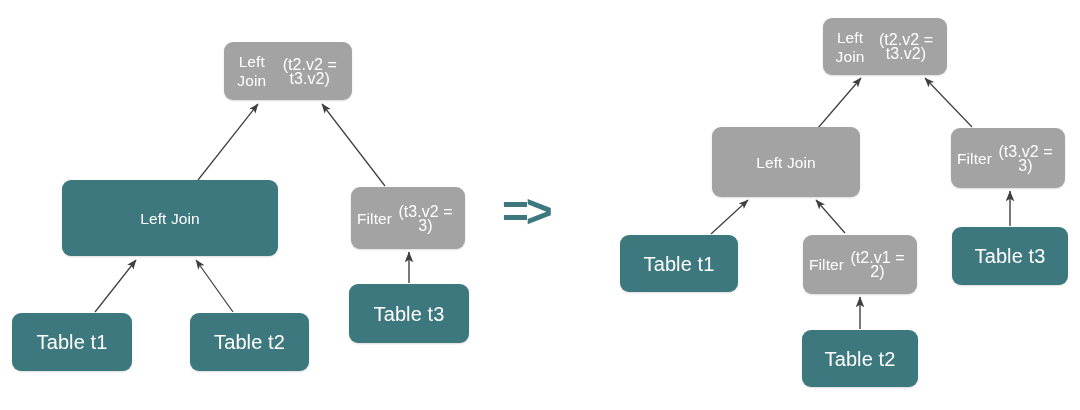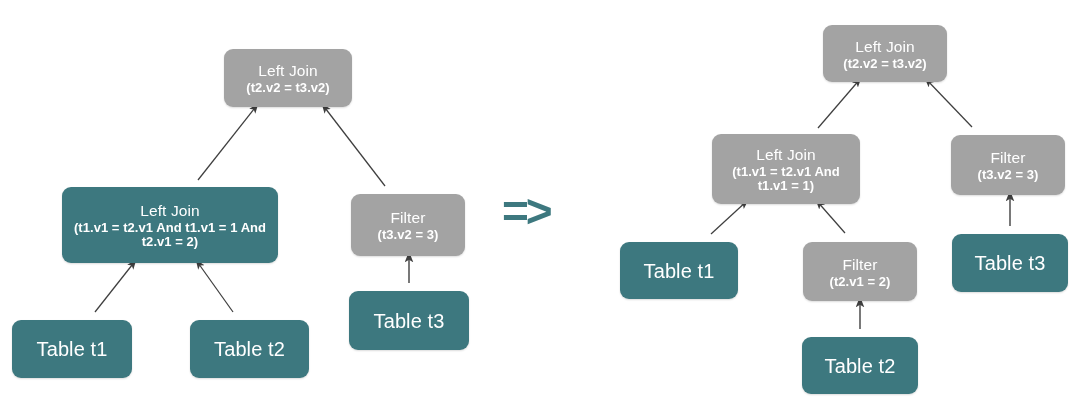--- a/index.html
+++ b/index.html
@@ -25,42 +25,41 @@
     top: 0;
     width: 1080px;
     height: 410px;
     pointer-events: none;
   }
   .node {
     position: absolute;
     box-sizing: border-box;
     border-radius: 9px;
     display: flex;
-    flex-direction: column;
+    align-items: center;
     justify-content: center;
     text-align: center;
     color: #ffffff;
     padding: 2px 6px;
     box-shadow: 0 1px 2px rgba(0,0,0,0.14);
     z-index: 2;
-    margin-top: 7px;
   }
   .node.teal  { background: #3d787f; }
   .node.gray  { background: #a3a3a3; }
 
   .node .title {
     font-size: 15.5px;
     line-height: 19px;
     font-weight: 400;
     letter-spacing: 0.1px;
   }
   .node .sub {
-    font-size: 13px;
+    font-size: 16px;
     line-height: 14px;
-    font-weight: 700;
+    font-weight: 400;
     letter-spacing: 0.05px;
     margin-top: 1px;
     white-space: pre-line;
   }
   .node.leaf .title {
     font-size: 20px;
     line-height: 20px;
   }
 
   .arrow-symbol {
@@ -101,22 +100,20 @@
     <line x1="1010" y1="226" x2="1010" y2="191" stroke="#3f3f3f" stroke-width="1.4" marker-end="url(#ah)"></line>
   </svg>
 
   <div class="node gray" style="left:224px; top:42px; width:128px; height:58px;">
     <div class="title">Left Join</div>
     <div class="sub">(t2.v2 = t3.v2)</div>
   </div>
 
   <div class="node teal" style="left:62px; top:180px; width:216px; height:76px;">
     <div class="title">Left Join</div>
-    <div class="sub">(t1.v1 = t2.v1 And t1.v1 = 1 And
-t2.v1 = 2)</div>
   </div>
 
   <div class="node gray" style="left:351px; top:187px; width:114px; height:62px;">
     <div class="title">Filter</div>
     <div class="sub">(t3.v2 = 3)</div>
   </div>
 
   <div class="node teal leaf" style="left:12px; top:313px; width:120px; height:58px;">
     <div class="title">Table t1</div>
   </div>
@@ -131,22 +128,20 @@
 
   <div class="arrow-symbol" style="left:502px; top:188px;">=&gt;</div>
 
   <div class="node gray" style="left:823px; top:18px; width:124px; height:57px;">
     <div class="title">Left Join</div>
     <div class="sub">(t2.v2 = t3.v2)</div>
   </div>
 
   <div class="node gray" style="left:712px; top:127px; width:148px; height:70px;">
     <div class="title">Left Join</div>
-    <div class="sub">(t1.v1 = t2.v1 And
-t1.v1 = 1)</div>
   </div>
 
   <div class="node gray" style="left:951px; top:128px; width:114px; height:60px;">
     <div class="title">Filter</div>
     <div class="sub">(t3.v2 = 3)</div>
   </div>
 
   <div class="node gray" style="left:803px; top:235px; width:114px; height:59px;">
     <div class="title">Filter</div>
     <div class="sub">(t2.v1 = 2)</div>

